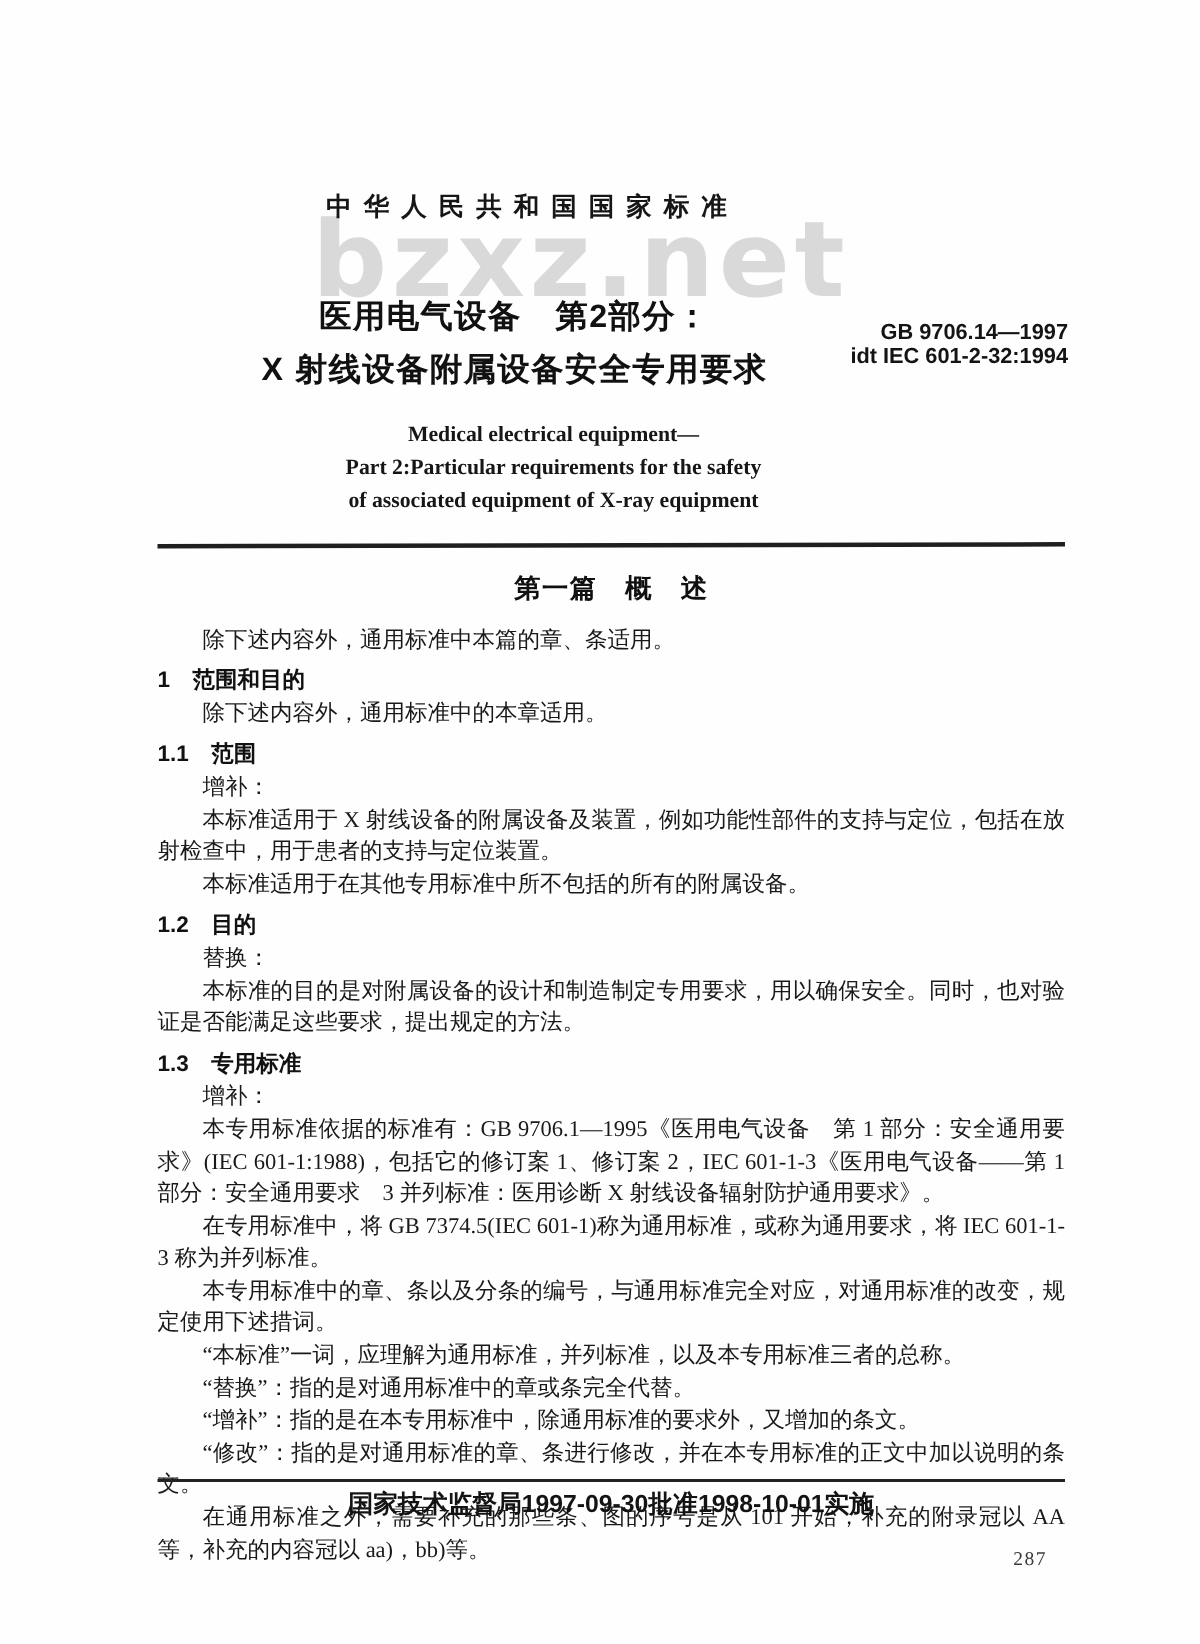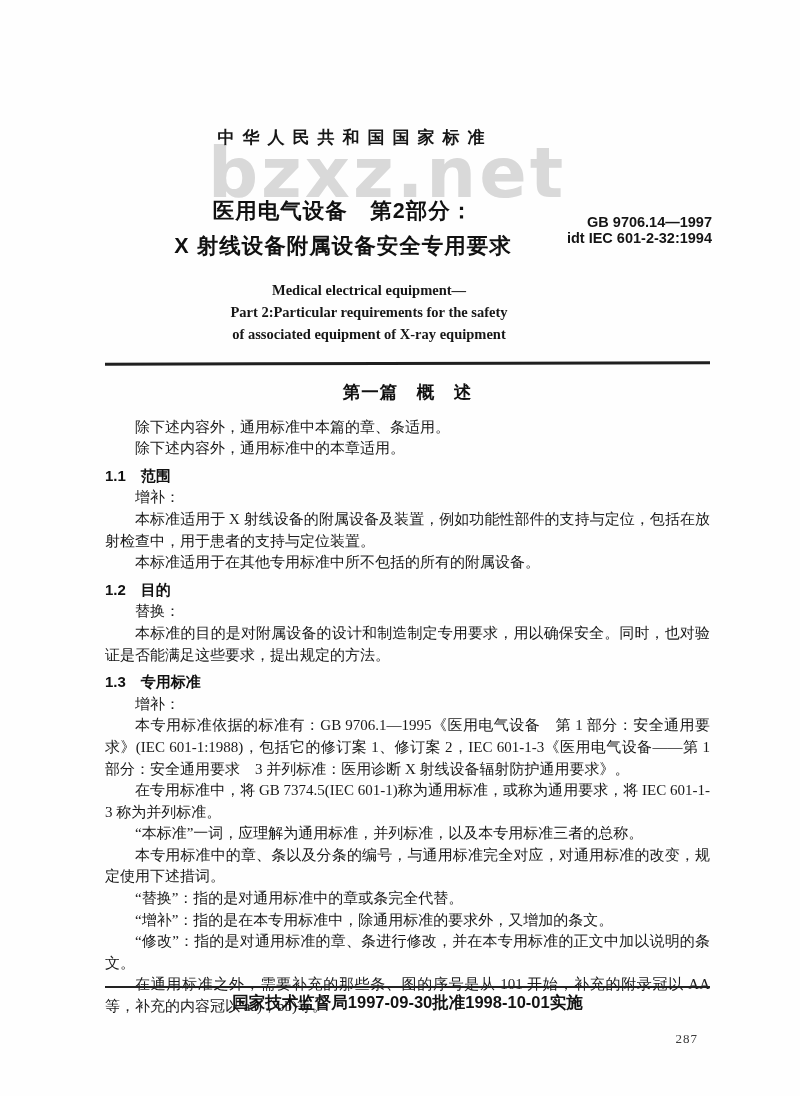--- a/index.html
+++ b/index.html
@@ -177,34 +177,35 @@
 
     <div class="std-number">
       <div>GB 9706.14—1997</div>
       <div>idt IEC 601-2-32:1994</div>
     </div>
   </header>
 
   <main class="doc-body" id="doc-body">
       <div class="part-heading">第一篇　概　述</div>
       <div class="para">除下述内容外，通用标准中本篇的章、条适用。</div>
+      <div class="clause-heading">1　范围和目的</div>
       <div class="para">除下述内容外，通用标准中的本章适用。</div>
       <div class="clause-heading">1.1　范围</div>
       <div class="para">增补：</div>
       <div class="para">本标准适用于 X 射线设备的附属设备及装置，例如功能性部件的支持与定位，包括在放射检查中，用于患者的支持与定位装置。</div>
       <div class="para">本标准适用于在其他专用标准中所不包括的所有的附属设备。</div>
       <div class="clause-heading">1.2　目的</div>
       <div class="para">替换：</div>
       <div class="para">本标准的目的是对附属设备的设计和制造制定专用要求，用以确保安全。同时，也对验证是否能满足这些要求，提出规定的方法。</div>
       <div class="clause-heading">1.3　专用标准</div>
       <div class="para">增补：</div>
       <div class="para">本专用标准依据的标准有：GB 9706.1—1995《医用电气设备　第 1 部分：安全通用要求》(IEC 601-1:1988)，包括它的修订案 1、修订案 2，IEC 601-1-3《医用电气设备——第 1 部分：安全通用要求　3 并列标准：医用诊断 X 射线设备辐射防护通用要求》。</div>
       <div class="para">在专用标准中，将 GB 7374.5(IEC 601-1)称为通用标准，或称为通用要求，将 IEC 601-1-3 称为并列标准。</div>
+      <div class="para">本专用标准中的章、条以及分条的编号，与通用标准完全对应，对通用标准的改变，规定使用下述措词。</div>
       <div class="para">“本标准”一词，应理解为通用标准，并列标准，以及本专用标准三者的总称。</div>
-      <div class="para">本专用标准中的章、条以及分条的编号，与通用标准完全对应，对通用标准的改变，规定使用下述措词。</div>
       <div class="para">“替换”：指的是对通用标准中的章或条完全代替。</div>
       <div class="para">“增补”：指的是在本专用标准中，除通用标准的要求外，又增加的条文。</div>
       <div class="para">“修改”：指的是对通用标准的章、条进行修改，并在本专用标准的正文中加以说明的条文。</div>
       <div class="para">在通用标准之外，需要补充的那些条、图的序号是从 101 开始，补充的附录冠以 AA 等，补充的内容冠以 aa)，bb)等。</div>
     </main>
 
   <footer>
     <div class="foot-rule"></div>
     <div class="foot-row">
       <span>国家技术监督局1997-09-30批准</span>

